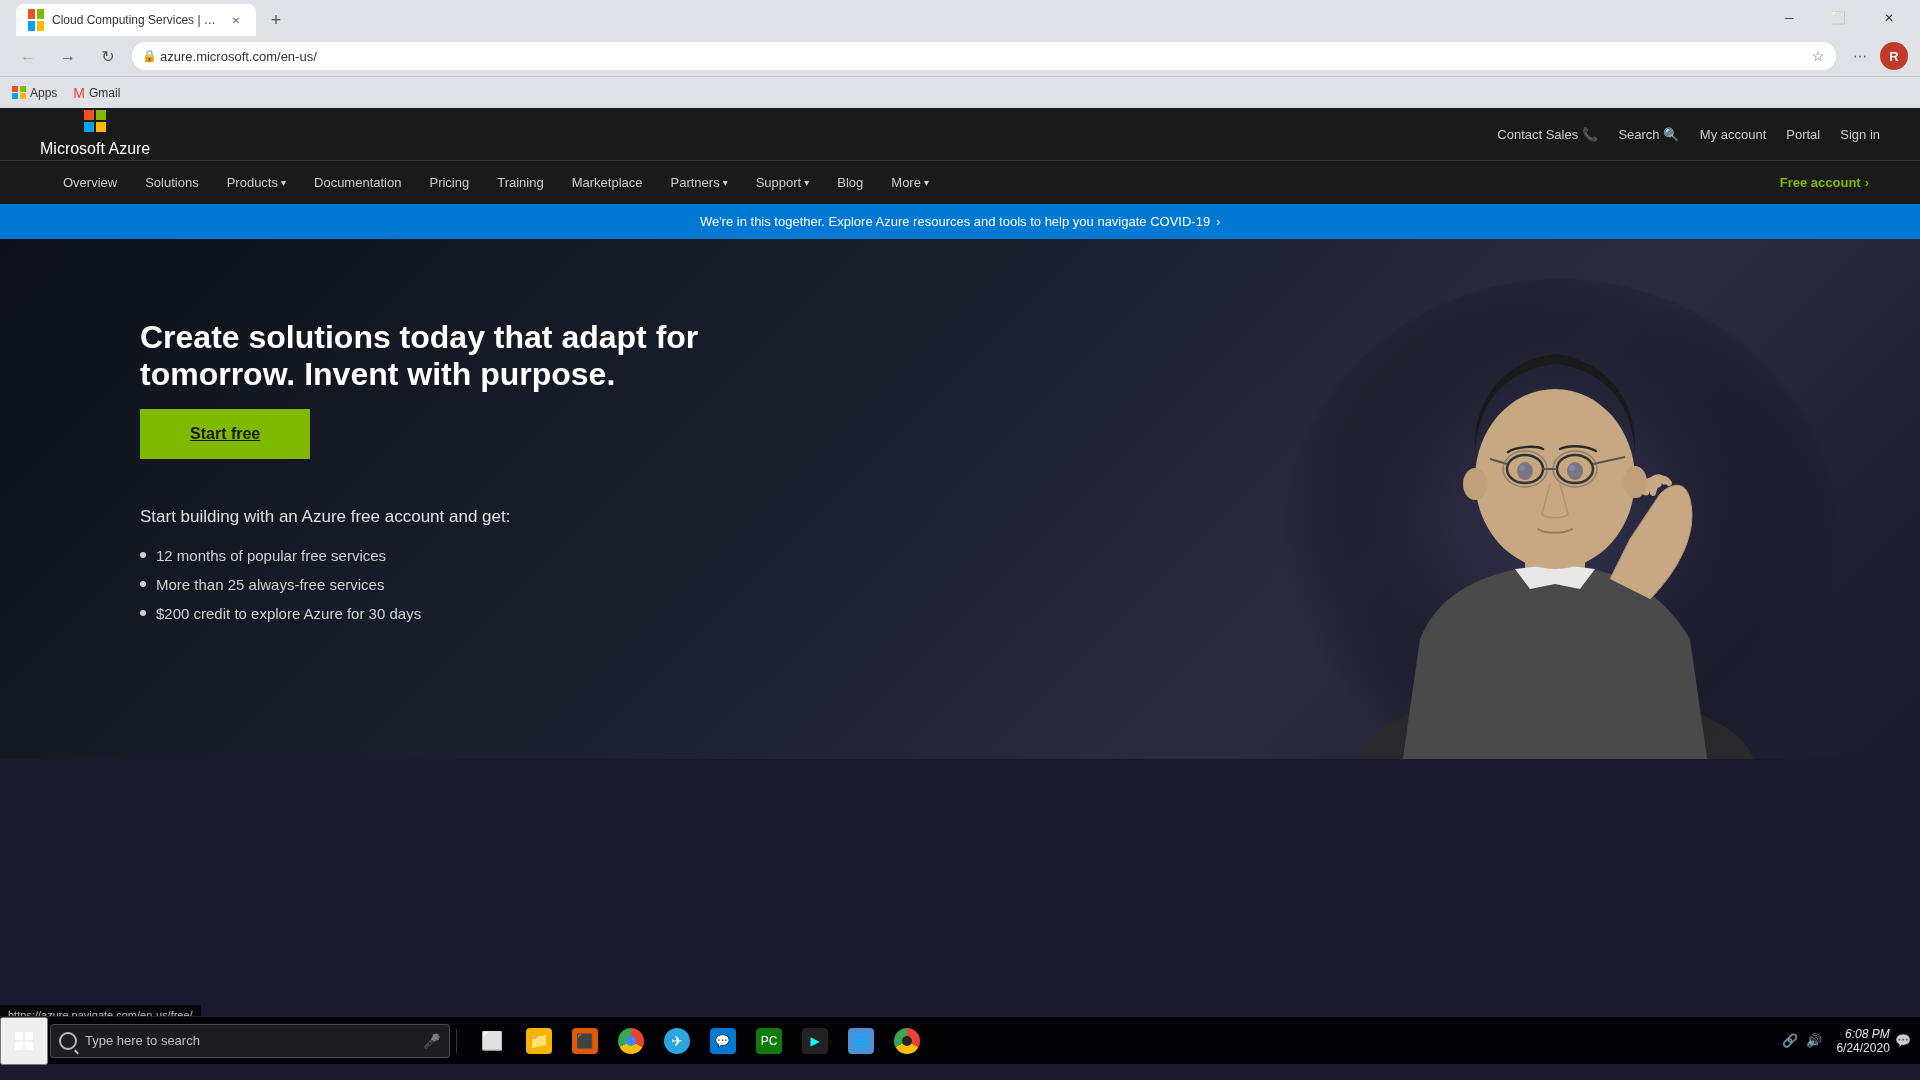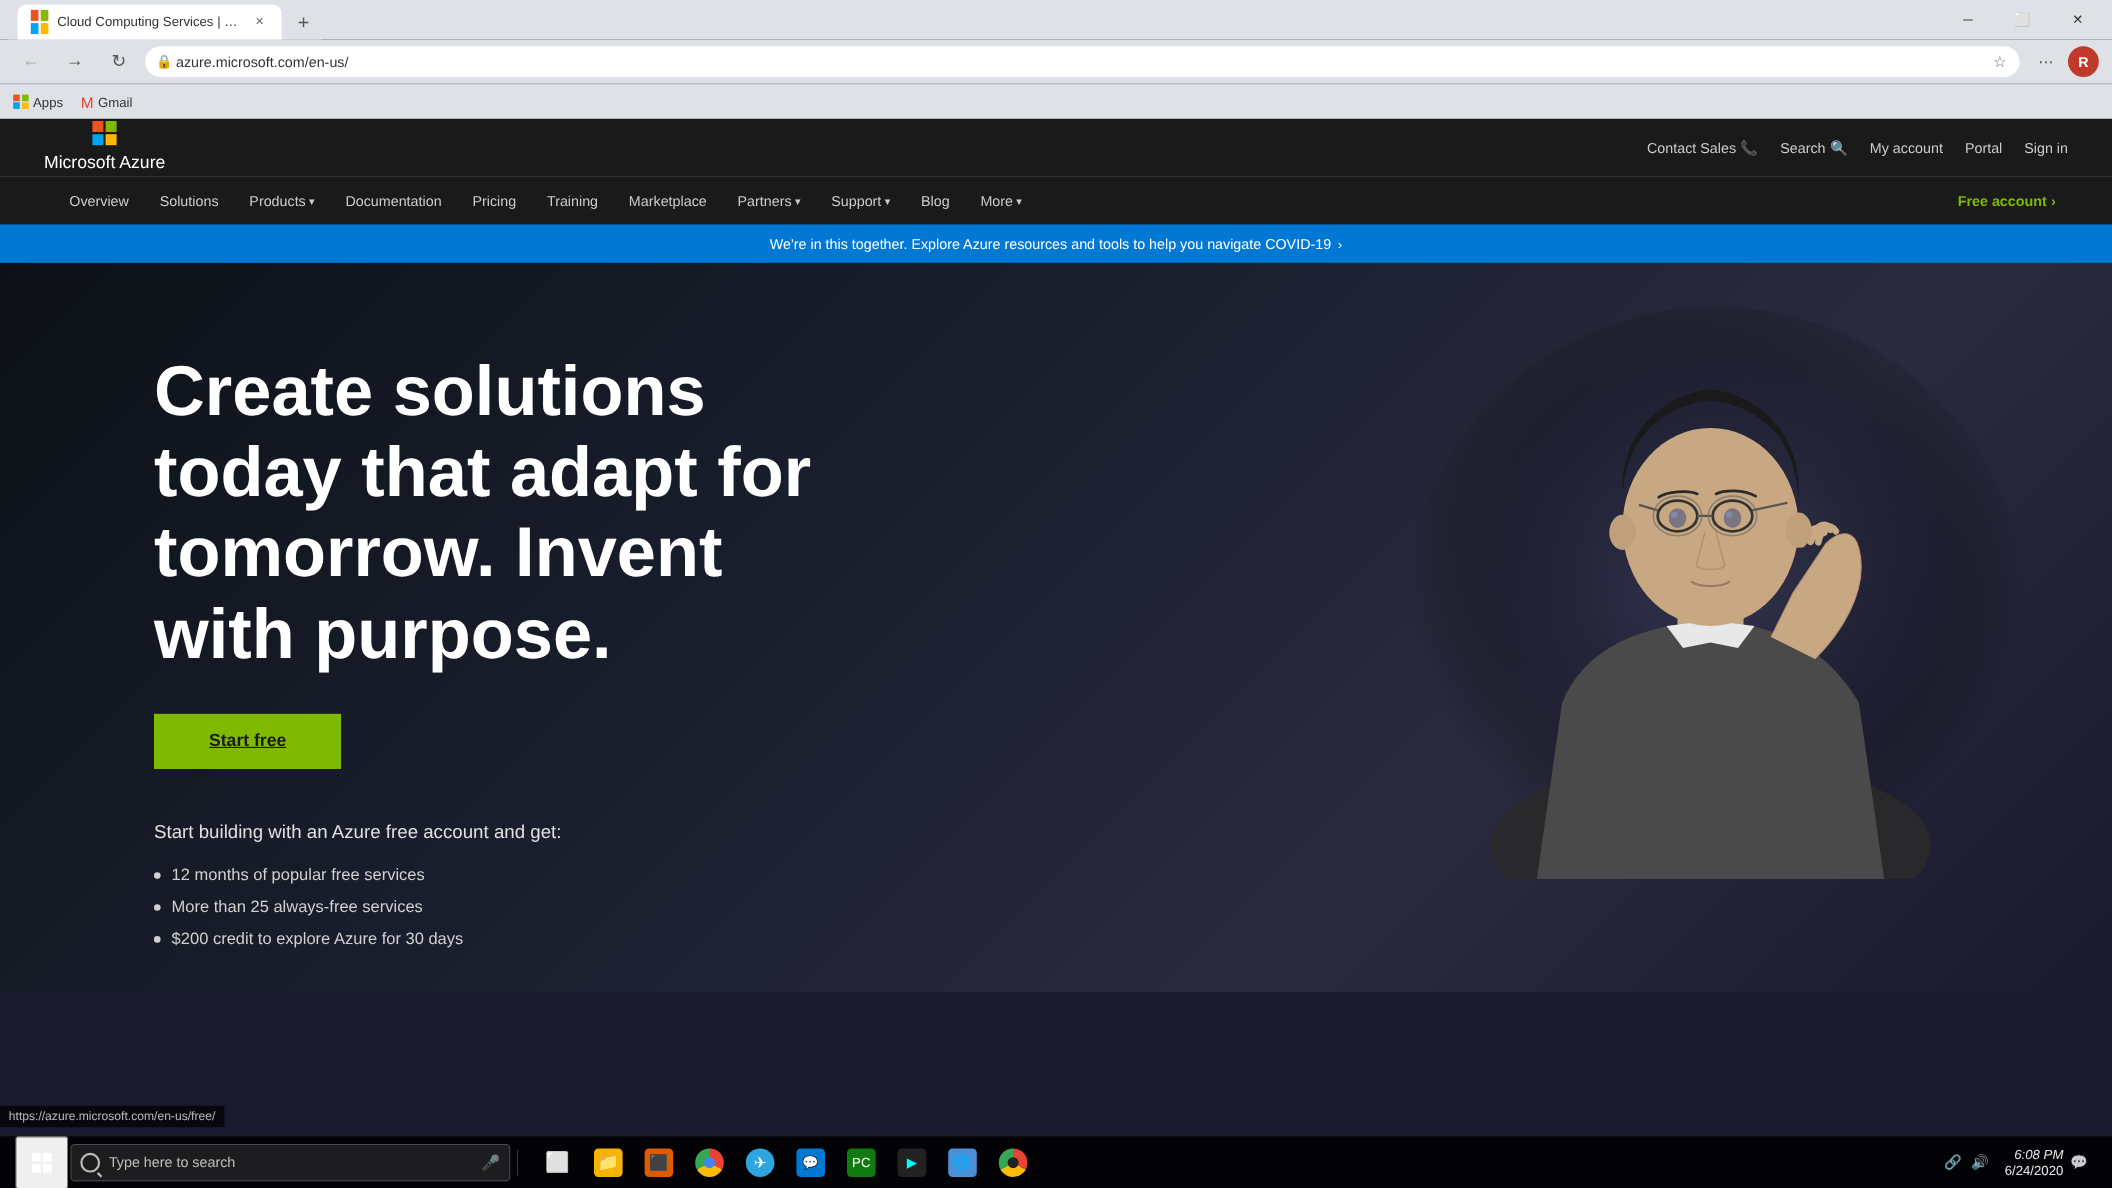--- a/index.html
+++ b/index.html
@@ -46,29 +46,29 @@
     .nav-chevron { font-size: 10px; }
     .free-account-btn { color: #7fba00; font-size: 13px; font-weight: 600; cursor: pointer; display: flex; align-items: center; gap: 4px; }
 
     
     .covid-banner { background: #0078d4; color: white; text-align: center; padding: 10px; font-size: 13px; display: flex; align-items: center; justify-content: center; gap: 6px; cursor: pointer; }
     .covid-chevron { font-size: 12px; }
 
     
     .hero-section { background: linear-gradient(135deg, #0d1117 0%, #1a1f2e 40%, #2a2a3e 70%, #1a1a2e 100%); color: white; min-height: 520px; display: flex; align-items: flex-start; padding: 80px 140px 40px 140px; position: relative; overflow: hidden; }
     .hero-content { max-width: 600px; z-index: 2; }
-    .hero-title { font-size: 64px; font-weight: 700; line-height: 1.15; margin-bottom: 36px; color: white; }
+    .hero-title { font-size: 32px; font-weight: 700; line-height: 1.15; margin-bottom: 16px; color: white; }
     .start-free-btn { background: #7fba00; color: #1a1a1a; border: 2px solid #7fba00; padding: 14px 48px; font-size: 16px; font-weight: 600; cursor: pointer; text-decoration: underline; display: inline-block; margin-bottom: 48px; }
     .building-text { font-size: 17px; color: #e0e0e0; margin-bottom: 20px; }
     .benefits-list { list-style: none; display: flex; flex-direction: column; gap: 12px; }
     .benefits-list li { font-size: 15px; color: #d0d0d0; display: flex; align-items: center; gap: 10px; }
     .bullet { width: 6px; height: 6px; border-radius: 50%; background: #d0d0d0; flex-shrink: 0; }
 
     
-    .taskbar { position: fixed; bottom: 0; left: 0; width: 1920px; height: 48px; background: rgba(0,0,0,0.85); backdrop-filter: blur(20px); display: flex; align-items: center; padding: 0 14px; gap: 2px; z-index: 9999; border-top: 1px solid rgba(255,255,255,0.1); }
+    .taskbar { position: fixed; bottom: 16px; left: 0; width: 1920px; height: 48px; background: rgba(0,0,0,0.85); backdrop-filter: blur(20px); display: flex; align-items: center; padding: 0 0; gap: 2px; z-index: 9999; border-top: 1px solid rgba(255,255,255,0.1); }
     .start-btn { width: 48px; height: 48px; display: flex; align-items: center; justify-content: center; cursor: pointer; }
     .start-icon { display: grid; grid-template-columns: 1fr 1fr; gap: 2px; width: 18px; height: 18px; }
     .start-sq { background: white; }
     .search-bar-taskbar { display: flex; align-items: center; background: rgba(255,255,255,0.1); border: 1px solid rgba(255,255,255,0.2); border-radius: 4px; height: 34px; width: 400px; padding: 0 8px; gap: 8px; cursor: text; }
     .search-circle { width: 18px; height: 18px; border-radius: 50%; border: 2px solid rgba(255,255,255,0.7); position: relative; }
     .search-handle { position: absolute; bottom: -5px; right: -4px; width: 5px; height: 2px; background: rgba(255,255,255,0.7); transform: rotate(45deg); }
     .search-text-tb { font-size: 13px; color: rgba(255,255,255,0.7); }
     .mic-icon-tb { margin-left: auto; color: rgba(255,255,255,0.7); font-size: 14px; }
     .taskbar-divider { width: 1px; height: 24px; background: rgba(255,255,255,0.2); margin: 0 4px; }
     .taskbar-apps { display: flex; align-items: center; flex: 1; gap: 2px; padding: 0 8px; }
@@ -292,21 +292,21 @@
         <path d="M393,244 C396,230 403,226 409,234" fill="none" stroke="#c8a882" stroke-width="6" stroke-linecap="round"></path>
 
         <ellipse cx="215" cy="235" rx="12" ry="16" fill="#c0a07a"></ellipse>
         <ellipse cx="375" cy="233" rx="12" ry="16" fill="#c0a07a"></ellipse>
       </svg>
     </div>
   </div>
 </div>
 
 <div class="status-bar-link">
-  <span>https://azure.microsoft.com/en-us/free/</span>
+  <span>https://azure.navigate.com/en-us/free/</span>
 </div>
 
 <div class="taskbar">
   <button class="start-btn">
     <div class="start-icon">
       <div class="start-sq"></div>
       <div class="start-sq"></div>
       <div class="start-sq"></div>
       <div class="start-sq"></div>
     </div>

